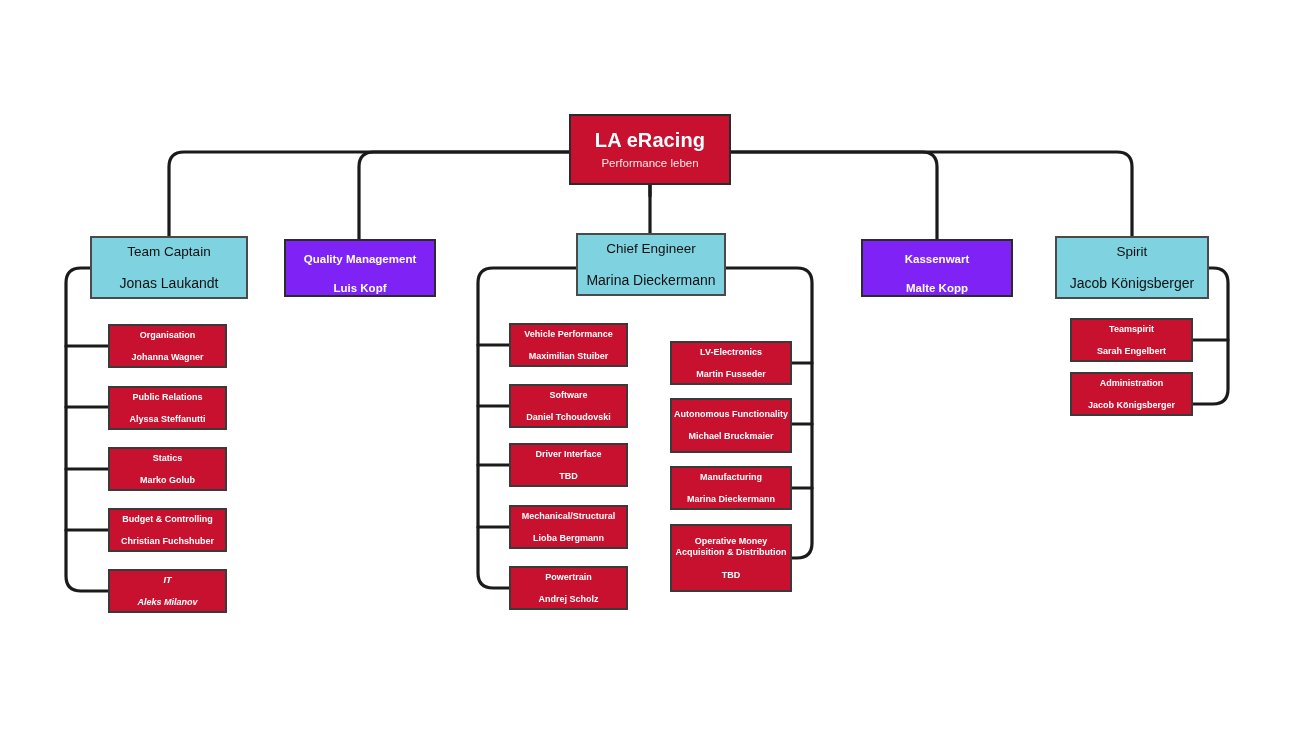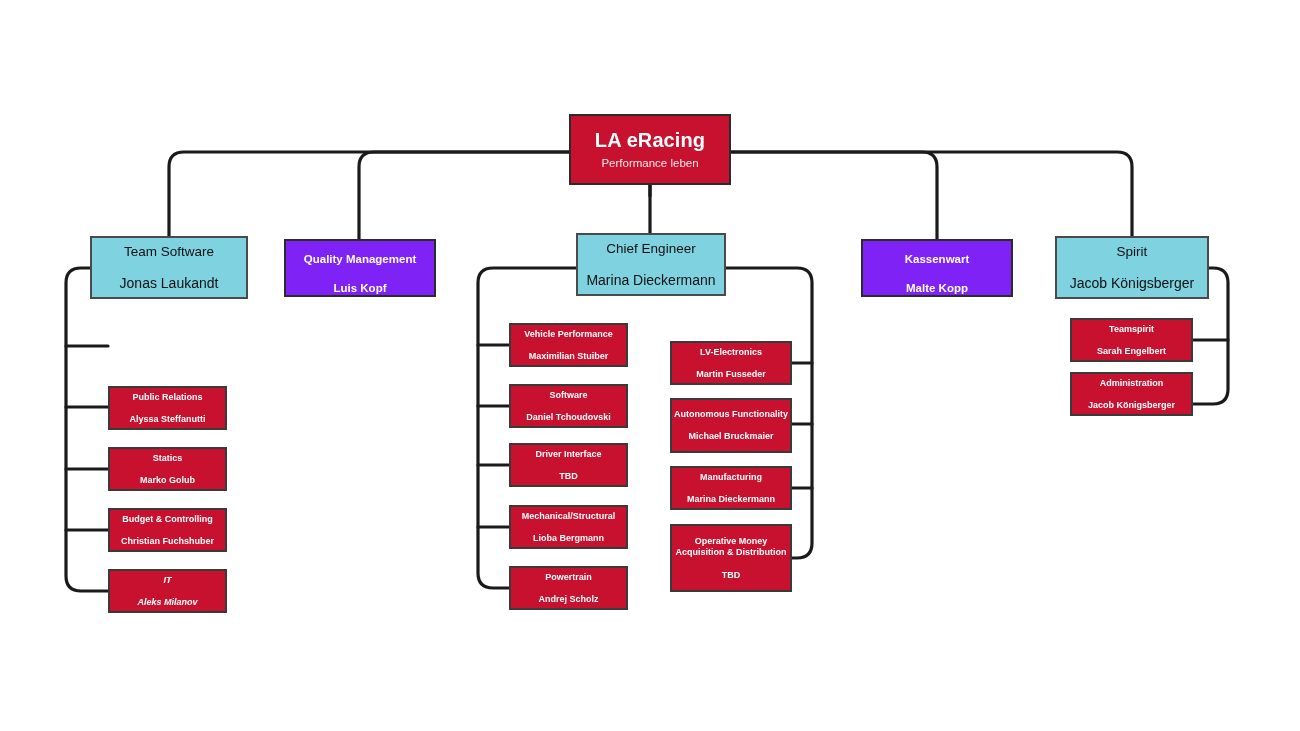--- a/index.html
+++ b/index.html
@@ -160,21 +160,21 @@
       <path d="M 1228 340 L 1193 340"></path>
     </g>
   </svg>
 
   <div class="node n-root" style="left:569px; top:114px; width:162px; height:71px;">
     <span class="role">LA eRacing</span>
     <span class="person">Performance leben</span>
   </div>
 
   <div class="node n-cyan" style="left:90px; top:236px; width:158px; height:63px;">
-    <span class="role">Team Software</span>
+    <span class="role">Team Captain</span>
     <span class="person">Jonas Laukandt</span>
   </div>
 
   <div class="node n-purple" style="left:284px; top:239px; width:152px; height:58px;">
     <span class="role">Quality Management</span>
     <span class="person">Luis Kopf</span>
   </div>
 
   <div class="node n-cyan" style="left:576px; top:233px; width:150px; height:63px;">
     <span class="role">Chief Engineer</span>
@@ -184,20 +184,24 @@
   <div class="node n-purple" style="left:861px; top:239px; width:152px; height:58px;">
     <span class="role">Kassenwart</span>
     <span class="person">Malte Kopp</span>
   </div>
 
   <div class="node n-cyan" style="left:1055px; top:236px; width:154px; height:63px;">
     <span class="role">Spirit</span>
     <span class="person">Jacob Königsberger</span>
   </div>
 
+  <div class="node n-red" style="left:108px; top:324px; width:119px; height:44px;">
+    <span class="role">Organisation</span>
+    <span class="person">Johanna Wagner</span>
+  </div>
   <div class="node n-red" style="left:108px; top:386px; width:119px; height:44px;">
     <span class="role">Public Relations</span>
     <span class="person">Alyssa Steffanutti</span>
   </div>
   <div class="node n-red" style="left:108px; top:508px; width:119px; height:44px;">
     <span class="role">Budget &amp; Controlling</span>
     <span class="person">Christian Fuchshuber</span>
   </div>
   <div class="node n-red" style="left:108px; top:447px; width:119px; height:44px;">
     <span class="role">Statics</span>

